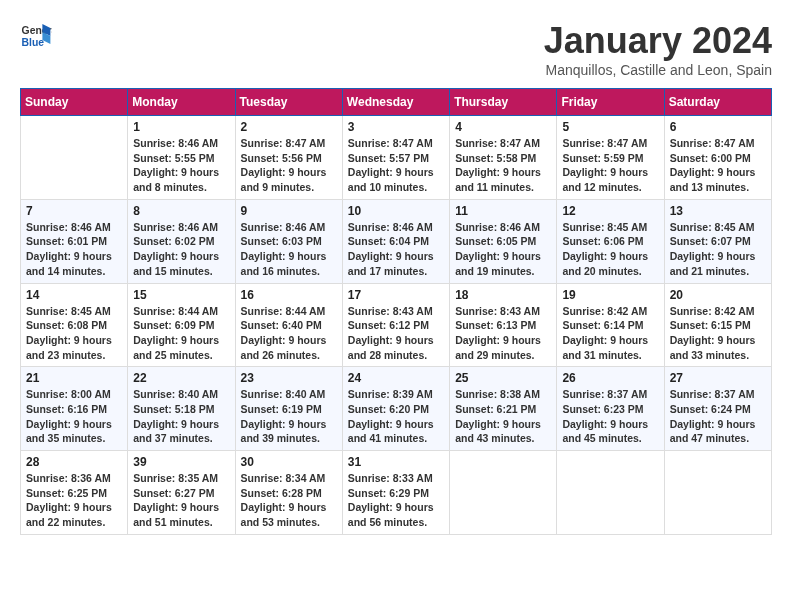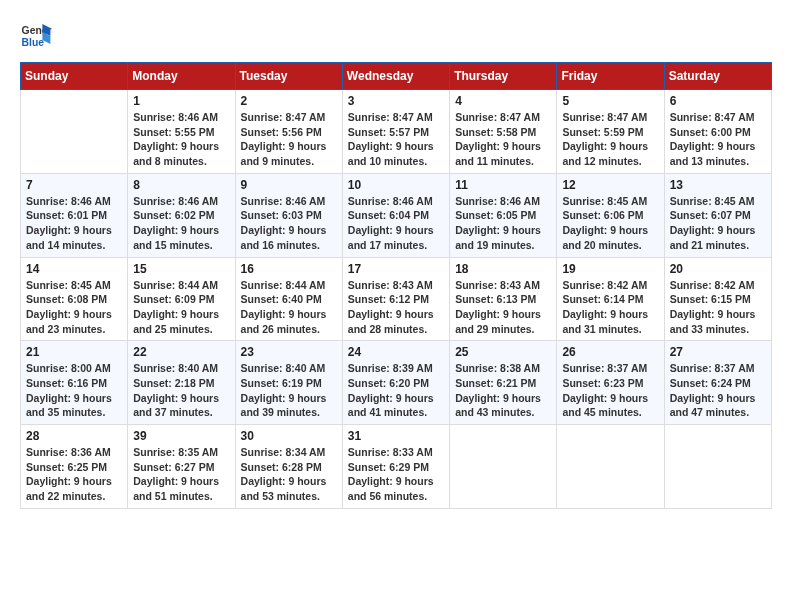--- a/index.html
+++ b/index.html
@@ -36,21 +36,21 @@
     .calendar-subtitle {
       font-size: 14px;
       color: #555;
     }
     .calendar {
       width: 100%;
       border-collapse: collapse;
       font-size: 11px;
     }
     .calendar th {
-      background-color: #b91c1c;
+      background-color: #be185d;
       color: #fff;
       padding: 6px 4px;
       text-align: left;
       font-size: 12px;
       border: 1px solid #1a5fb4;
     }
     .calendar td {
       vertical-align: top;
       padding: 4px 5px;
       border: 1px solid #ddd;
@@ -81,20 +81,24 @@
 <body>
 
 <div class="header-section">
   <div class="logo">
     <svg class="logo-icon" viewBox="0 0 40 40">
       <text x="2" y="18" font-size="13" font-weight="bold" fill="#333">General</text>
       <text x="2" y="32" font-size="13" font-weight="bold" fill="#1a5fb4">Blue</text>
       <polygon points="28,5 38,10 38,20 28,15" fill="#1a5fb4"></polygon>
       <polygon points="28,15 38,20 38,30 28,25" fill="#3a8fd4"></polygon>
     </svg>
+  </div>
+  <div class="title-section">
+    <div class="calendar-title">January 2024</div>
+    <div class="calendar-subtitle">Manquillos, Castille and Leon, Spain</div>
   </div>
 </div>
 
 <table class="calendar">
   <thead>
     <tr>
       <th>Sunday</th>
       <th>Monday</th>
       <th>Tuesday</th>
       <th>Wednesday</th>
@@ -277,21 +281,21 @@
           <div class="day-info">
             <div>Sunrise: 8:00 AM</div>
             <div>Sunset: 6:16 PM</div>
             <div>Daylight: 9 hours and 35 minutes.</div>
           </div>
         </td>
         <td>
           <div class="day-num">22</div>
           <div class="day-info">
             <div>Sunrise: 8:40 AM</div>
-            <div>Sunset: 2:18 PM</div>
+            <div>Sunset: 5:18 PM</div>
             <div>Daylight: 9 hours and 37 minutes.</div>
           </div>
         </td>
         <td>
           <div class="day-num">23</div>
           <div class="day-info">
             <div>Sunrise: 8:40 AM</div>
             <div>Sunset: 6:19 PM</div>
             <div>Daylight: 9 hours and 39 minutes.</div>
           </div>

